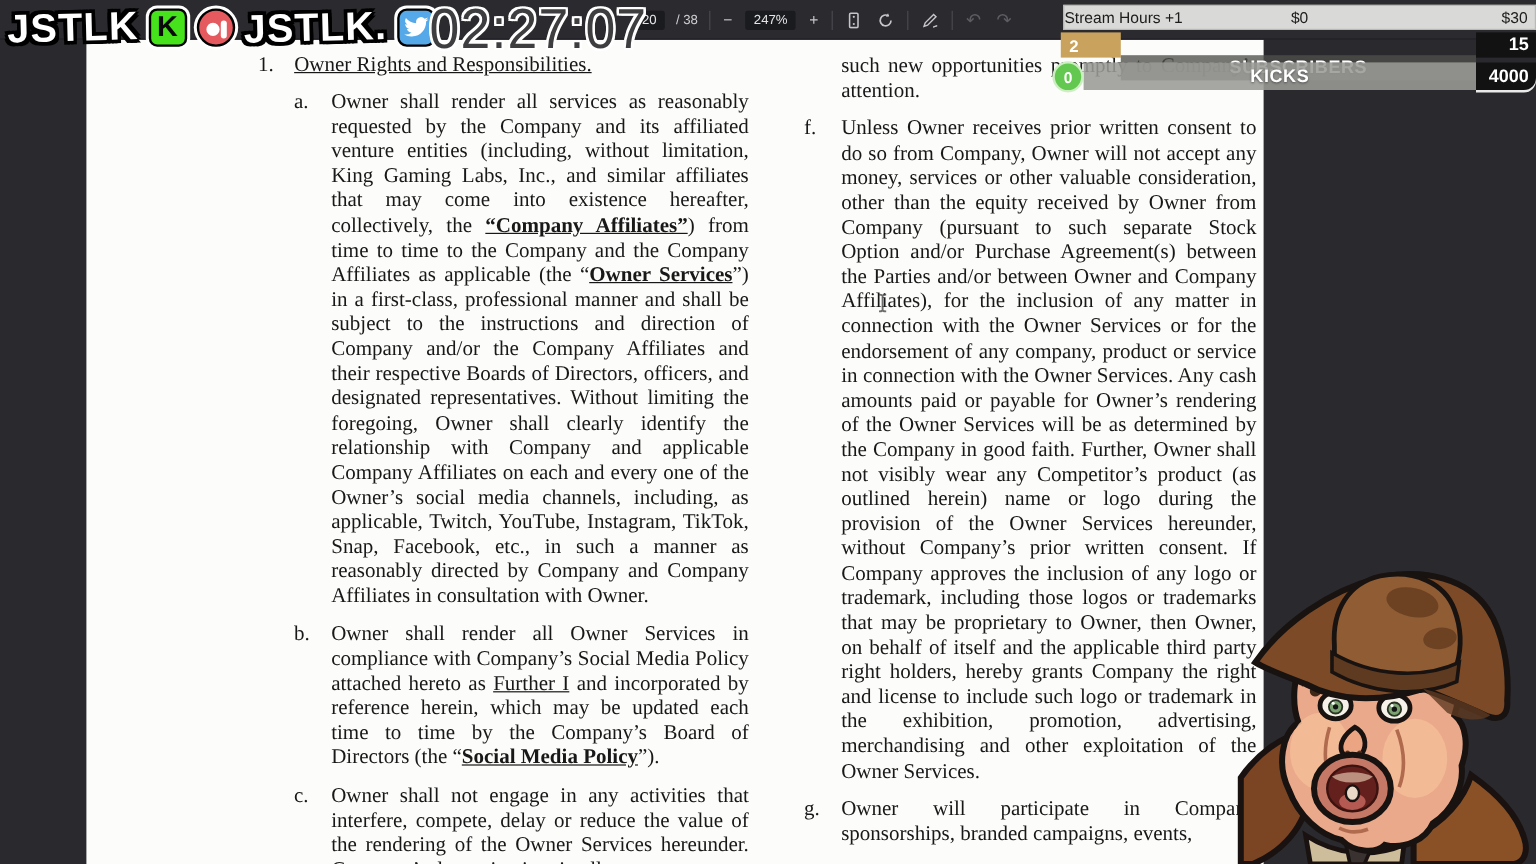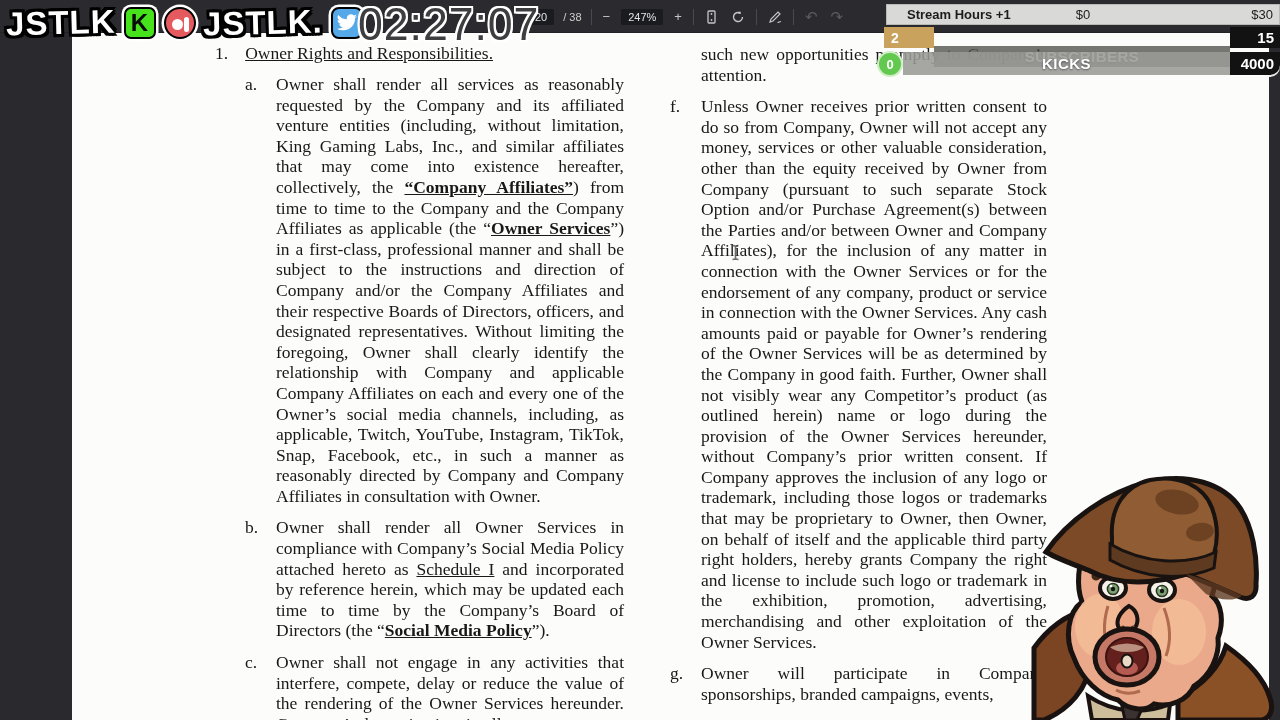--- a/index.html
+++ b/index.html
@@ -9,21 +9,21 @@
   
   .pdf-toolbar { position:absolute; left:0; top:0; width:1280px; height:33px; background:#2b2a2e; border-bottom:1px solid #222126; z-index:3; }
   .tb-inner { position:absolute; left:528px; top:0; height:33px; display:flex; align-items:center; gap:9px; color:#cfcfd2; font-size:11px; }
   .tb-box { background:#1a1b1e; border-radius:2px; padding:2px 7px; color:#e4e4e6; }
   .tb-sep { width:1px; height:16px; background:#4a494f; }
   .tb-btn { background:none; border:none; color:#c6c6ca; font-size:13px; cursor:pointer; display:flex; align-items:center; padding:0 2px; font-family:"Liberation Sans", sans-serif;}
   .tb-btn svg { display:block; }
   .tb-dim { color:#5d5c62; font-size:15px; }
 
   
-  .page { position:absolute; left:72px; top:33px; width:1197px; height:687px; background:#fcfcfa; z-index:1; overflow:hidden; }
+  .page { position:absolute; left:72px; top:33px; width:981px; height:687px; background:#fcfcfa; z-index:1; overflow:hidden; }
   .doc { color:#181818; font-family:"Liberation Serif", serif; font-size:17.5px; line-height:20.6px; }
   .doc-heading { position:absolute; left:143px; top:10px; white-space:nowrap; }
   .doc-heading .num { margin-right:17px; }
   .doc-heading .txt { text-decoration:underline; }
   .col { position:absolute; }
   .col-left  { left:173px; top:41px;  width:379px; }
   .col-right { left:598px; top:11px; width:377px; }
   .para { display:flex; margin-bottom:11px; }
   .plabel { width:31px; flex:0 0 31px; }
   .ptext { flex:1; text-align:justify; }
@@ -45,21 +45,21 @@
   .badge-cam { background:#e45a5e; border-radius:50%; position:relative; }
   .badge-cam .lens { position:absolute; left:6px; top:10px; width:11px; height:11px; background:#fff; border-radius:50%; }
   .badge-cam .bar { position:absolute; right:5px; top:8px; width:5px; height:15px; background:#fff; border-radius:3px; }
   .badge-tw { background:#55a9e8; border-radius:8px; }
 
   .timer { position:absolute; left:358px; top:-4px; z-index:10; font-size:47px; font-weight:400; color:#3e3e41; letter-spacing:1px; transform:scaleX(.95); transform-origin:left top;
     text-shadow:-2px -2px 0 #fff,2px -2px 0 #fff,-2px 2px 0 #fff,2px 2px 0 #fff,-2px 0 0 #fff,2px 0 0 #fff,0 -2px 0 #fff,0 2px 0 #fff; }
 
   
   .goalbar { position:absolute; left:886px; top:4px; width:394px; height:21px; background:#d9d9d7; border:1px solid #b9b9b6; display:flex; align-items:center; z-index:10; color:#1c1c1c; font-size:13px; }
-  .goalbar .g-label { padding-left:20px; font-weight:bold; flex:1; }
+  .goalbar .g-label { padding-left:0; font-weight:normal; flex:1; }
   .goalbar .g-cur { position:absolute; left:50%; transform:translateX(-50%); }
   .goalbar .g-max { padding-right:6px; }
 
   .counter-row { position:absolute; z-index:10; display:flex; align-items:center; color:#fff; }
   .subs-row { left:884px; top:27px; height:21px; width:396px; }
   .subs-fill { width:50px; height:21px; background:#c9a35e; font-weight:bold; font-size:14px; display:flex; align-items:center; padding-left:7px; }
   .subs-bar { flex:1; height:21px; background:rgba(78,78,76,.78); display:flex; align-items:center; justify-content:center; font-weight:bold; font-size:15px; letter-spacing:.5px; text-shadow:0 1px 2px rgba(0,0,0,.5);margin-top:37px; }
   .val-box { width:50px; height:21px; background:#121212; display:flex; align-items:center; justify-content:flex-end; padding-right:6px; font-weight:bold; font-size:15px; }
   .kicks-row { left:903px; top:52px; height:23px; width:377px; }
   .kicks-bar { flex:1; height:23px; background:rgba(154,154,150,.88); display:flex; align-items:center; justify-content:center; font-weight:bold; font-size:15px; letter-spacing:.5px; text-shadow:0 1px 2px rgba(0,0,0,.45); }
@@ -113,21 +113,21 @@
     <div class="doc-heading">
       <span class="num">1.</span><span class="txt">Owner Rights and Responsibilities.</span>
     </div>
     <div class="col col-left">
         <div class="para">
           <div class="plabel">a.</div>
           <div class="ptext"><span>Owner shall render all services as reasonably requested by the Company and its affiliated venture entities (including, without limitation, King Gaming Labs, Inc., and similar affiliates that may come into existence hereafter, collectively, the </span><span class="b u">“Company Affiliates”</span><span>) from time to time to the Company and the Company Affiliates as applicable (the “</span><span class="b u">Owner Services</span><span>”) in a first-class, professional manner and shall be subject to the instructions and direction of Company and/or the Company Affiliates and their respective Boards of Directors, officers, and designated representatives. Without limiting the foregoing, Owner shall clearly identify the relationship with Company and applicable Company Affiliates on each and every one of the Owner’s social media channels, including, as applicable, Twitch, YouTube, Instagram, TikTok, Snap, Facebook, etc., in such a manner as reasonably directed by Company and Company Affiliates in consultation with Owner.</span></div>
         </div>
         <div class="para">
           <div class="plabel">b.</div>
-          <div class="ptext"><span>Owner shall render all Owner Services in compliance with Company’s Social Media Policy attached hereto as </span><span class="u">Schedule I</span><span> and incorporated by reference herein, which may be updated each time to time by the Company’s Board of Directors (the “</span><span class="b u">Social Media Policy</span><span>”).</span></div>
+          <div class="ptext"><span>Owner shall render all Owner Services in compliance with Company’s Social Media Policy attached hereto as </span><span class="u">Further I</span><span> and incorporated by reference herein, which may be updated each time to time by the Company’s Board of Directors (the “</span><span class="b u">Social Media Policy</span><span>”).</span></div>
         </div>
         <div class="para">
           <div class="plabel">c.</div>
           <div class="ptext"><span>Owner shall not engage in any activities that interfere, compete, delay or reduce the value of the rendering of the Owner Services hereunder. Company’s determination, in all manners</span></div>
         </div>
       </div>
     <div class="col col-right">
         <div class="para">
           <div class="plabel"></div>
           <div class="ptext"><span>such new opportunities promptly to Company’s attention.</span></div>

